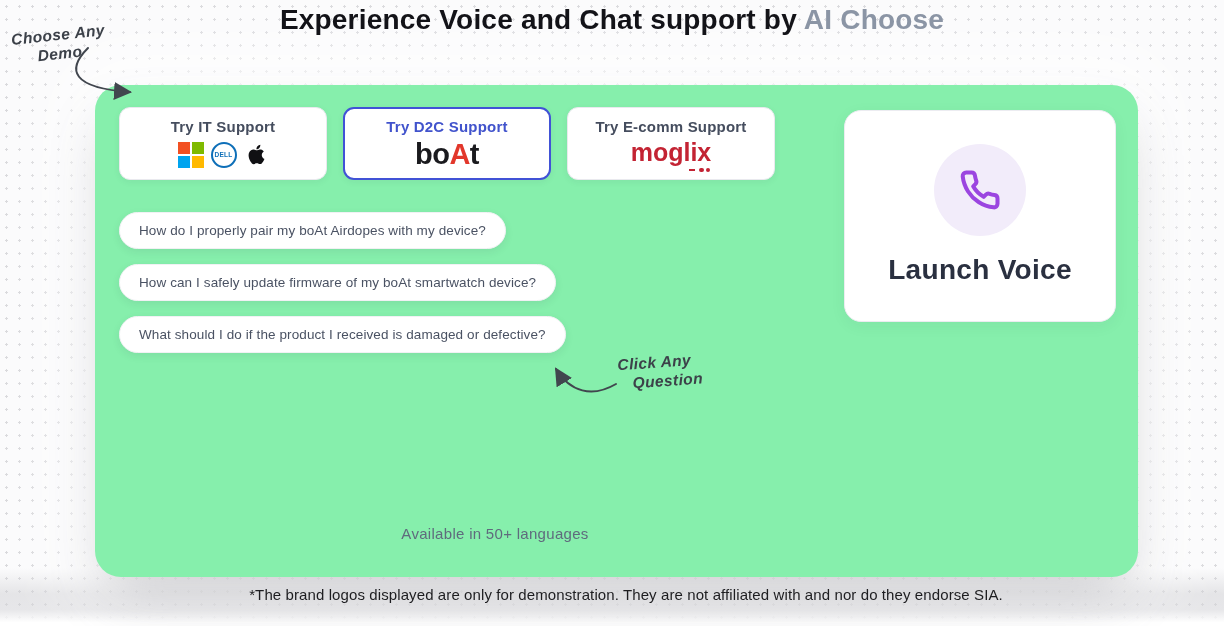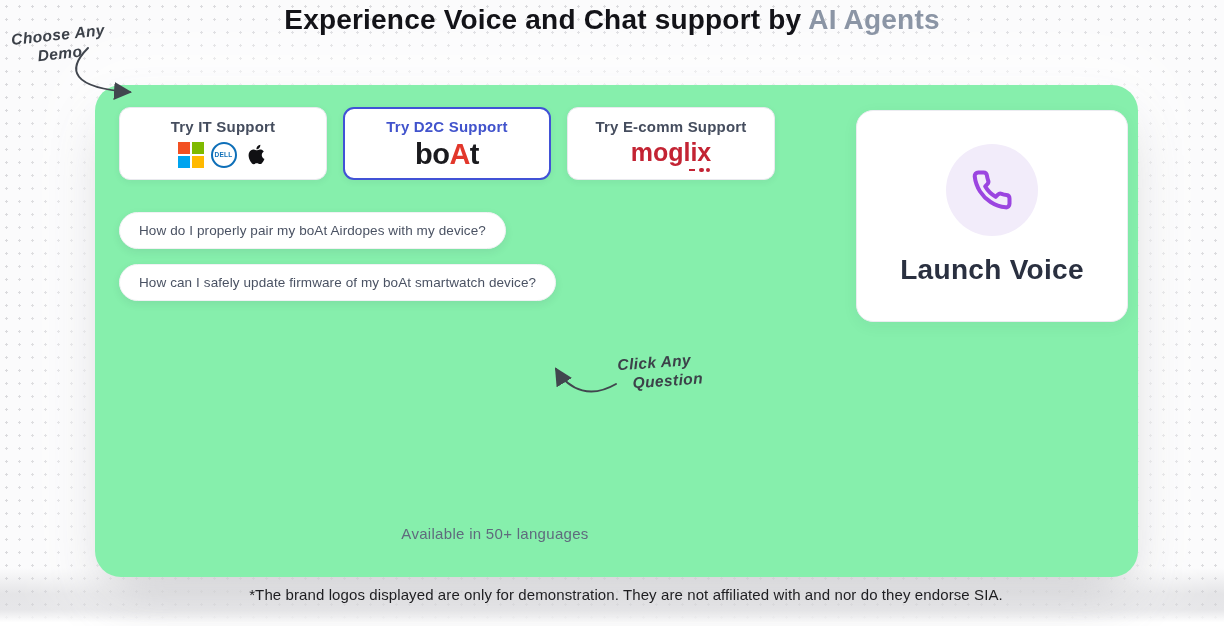--- a/index.html
+++ b/index.html
@@ -97,21 +97,20 @@
     text-align: center; font-size: 15px; color: #5f6b7d; letter-spacing: 0.3px;
   }
 
   
   .launch-card {
     position: absolute; left: 749px; width: 272px;
     background: #fff; border: 1px solid #ececf1; border-radius: 17px;
     box-shadow: 0 4px 16px rgba(40,40,80,0.05);
     display: flex; flex-direction: column; align-items: center;
     cursor: pointer;
-    margin-left: 12px;
   }
   .launch-voice { top: 25px; height: 212px; }
   .launch-chat  { top: 255px; height: 217px; }
   .icon-circle {
     width: 92px; height: 92px; border-radius: 50%;
     display: flex; align-items: center; justify-content: center;
     margin-top: 33px;
   }
   .launch-chat .icon-circle { margin-top: 38px; }
   .icon-circle.voice { background: #f2ecfa; }
@@ -126,21 +125,21 @@
     text-align: center; font-size: 15px; color: #1d1d20; letter-spacing: 0.1px;
     z-index: 2;
     margin-left: 14px;
   }
 </style>
 </head>
 <body>
 
 <div class="bottom-fade"></div>
 
-<h1 class="page-title"><span>Experience Voice and Chat support by </span><span class="hl">AI Agents</span></h1>
+<h1 class="page-title"><span>Experience Voice and Chat support by </span><span class="hl">AI Choose</span></h1>
 
 <div class="anno anno-choose">
   <div>Choose Any</div>
   <div>Demo</div>
 </div>
 <svg class="arrow arrow-choose" viewBox="0 0 95 54">
   <defs>
     <marker id="ah1" markerWidth="9" markerHeight="9" refX="8" refY="4.5" orient="auto">
       <path d="M0,0 L9,4.5 L0,9 z" fill="#41464e"></path>
     </marker>
@@ -187,20 +186,21 @@
               <span class="mog-dot"></span>
             </span>
         </span>
       </span>
     </button>
   </div>
 
   <div class="chips">
     <button class="chip">How do I properly pair my boAt Airdopes with my device?</button>
     <button class="chip">How can I safely update firmware of my boAt smartwatch device?</button>
+    <button class="chip">What should I do if the product I received is damaged or defective?</button>
   </div>
 
   <div class="languages-note">Available in 50+ languages</div>
 
   <div class="launch-card launch-voice">
     <div class="icon-circle voice">
       <svg width="42" height="42" viewBox="0 0 24 24">
         <path d="M22 16.92v3a2 2 0 0 1-2.18 2 19.79 19.79 0 0 1-8.63-3.07 19.5 19.5 0 0 1-6-6 19.79 19.79 0 0 1-3.07-8.67A2 2 0 0 1 4.11 2h3a2 2 0 0 1 2 1.72 12.84 12.84 0 0 0 .7 2.81 2 2 0 0 1-.45 2.11L8.09 9.91a16 16 0 0 0 6 6l1.27-1.27a2 2 0 0 1 2.11-.45 12.84 12.84 0 0 0 2.81.7A2 2 0 0 1 22 16.92z" fill="none" stroke="#9b45e0" stroke-width="2.3" stroke-linecap="round" stroke-linejoin="round"></path>
       </svg>
     </div>

